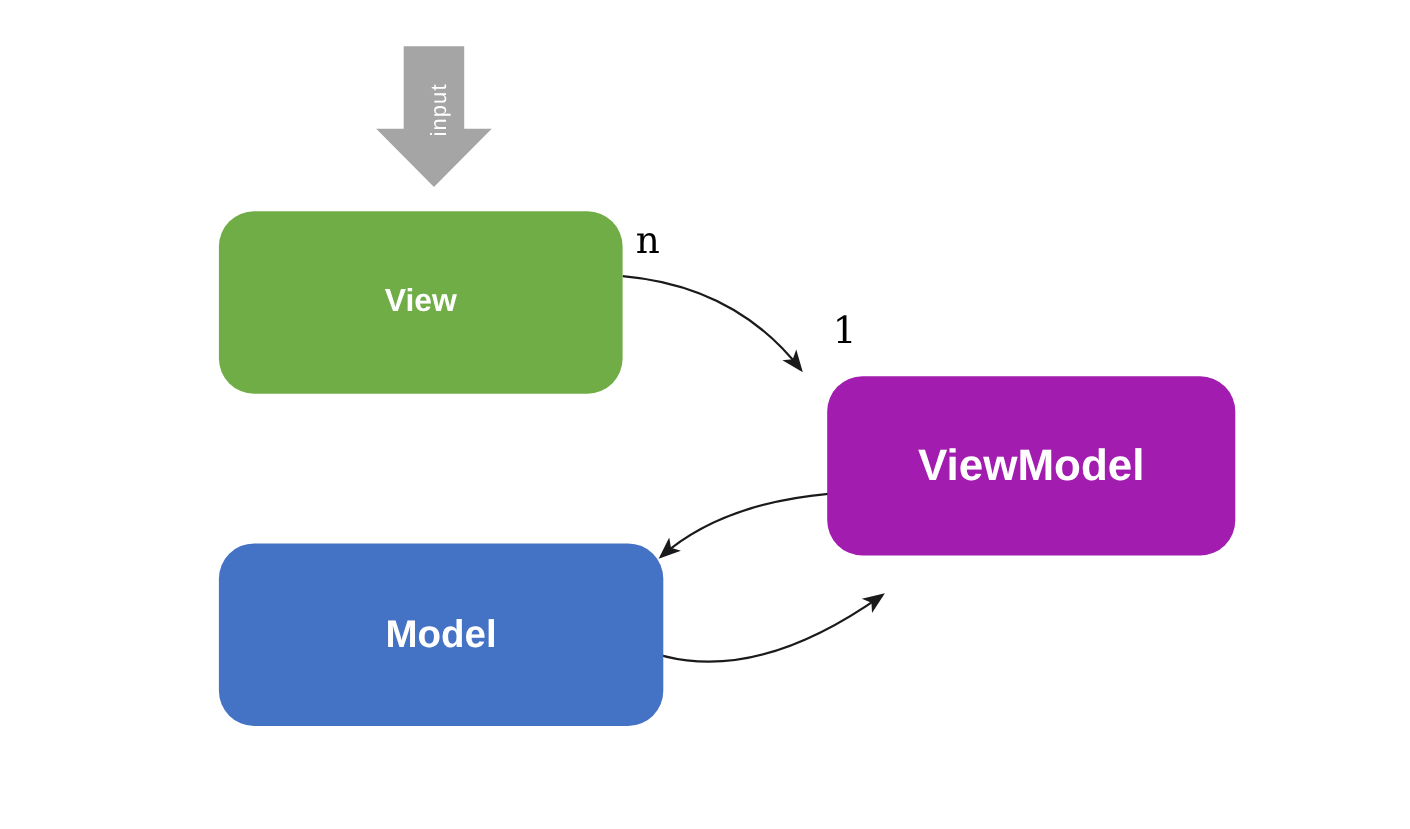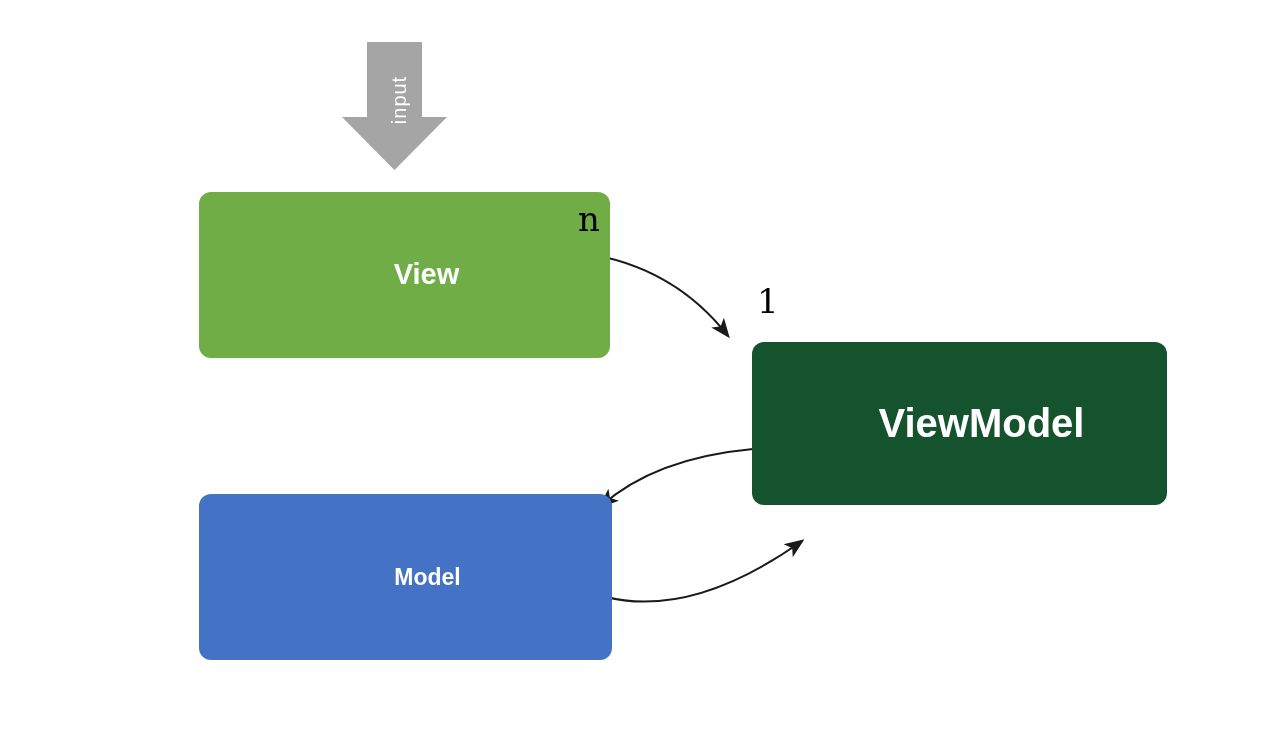--- a/index.html
+++ b/index.html
@@ -12,26 +12,25 @@
   }
   svg.overlay{
     position:absolute;left:0;top:0;width:1282px;height:754px;
     pointer-events:none;
   }
   .node{
     position:absolute;
     display:flex;flex-direction:column;
     align-items:center;justify-content:center;
     color:#ffffff;font-weight:700;text-align:center;
-    border-radius:12px;
-    padding-left:44px;
+    border-radius:32px;
   }
   .node-view{left:199px;top:192px;width:367px;height:166px;font-size:29px;line-height:1.58;}
   .node-viewmodel{left:752px;top:342px;width:371px;height:163px;font-size:40px;}
-  .node-model{left:199px;top:494px;width:369px;height:166px;font-size:23px;}
+  .node-model{left:199px;top:494px;width:404px;height:166px;font-size:35px;}
   .mult{
     position:absolute;color:#000000;
     font-family:"DejaVu Serif", serif;
     font-size:34px;line-height:1;
   }
   .mult-n{left:578px;top:202px;}
   .mult-one{left:757px;top:284px;}
   .input-label{
     font-family:"Liberation Sans", sans-serif;
     font-size:20px;letter-spacing:1px;
@@ -59,21 +58,21 @@
 
     <path class="edge" d="M 753 449 Q 655 458 601 506" marker-end="url(#arrowhead)" stroke="#1a1a1a"></path>
 
     <path class="edge" d="M 567 582 Q 668 636 802 541" marker-end="url(#arrowhead)" stroke="#1a1a1a"></path>
   </svg>
 
   <div class="node node-view" style="background-color: rgb(112, 173, 71);">
     <span>View</span>
   </div>
 
-  <div class="node node-viewmodel" style="background-color: #14532d;">
+  <div class="node node-viewmodel" style="background-color: #a21caf;">
     <span>ViewModel</span>
   </div>
 
   <div class="node node-model" style="background-color: rgb(68, 114, 196);">
     <span>Model</span>
   </div>
 
   <div class="mult mult-n">n</div>
   <div class="mult mult-one">1</div>
 

